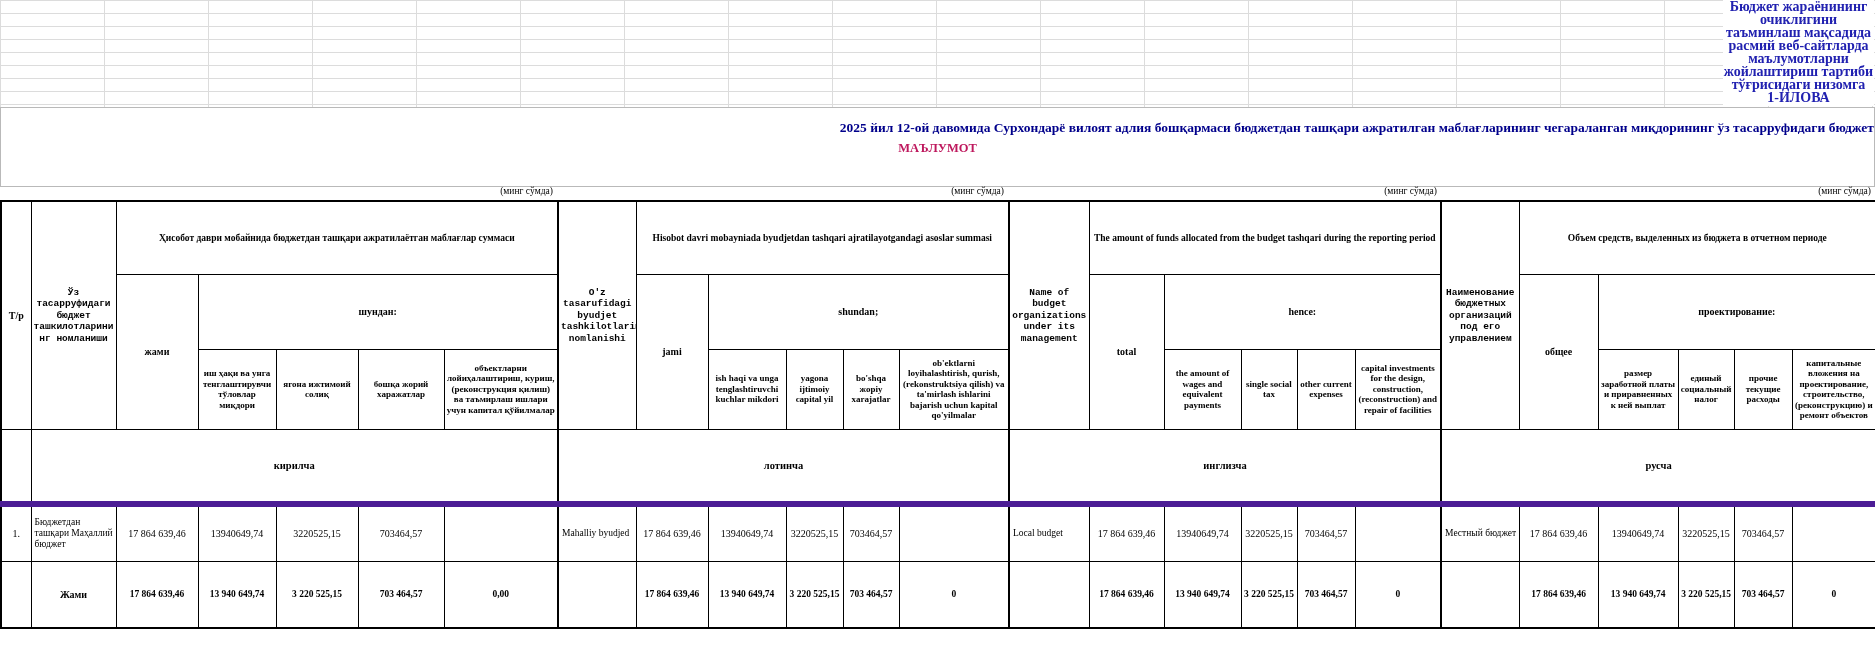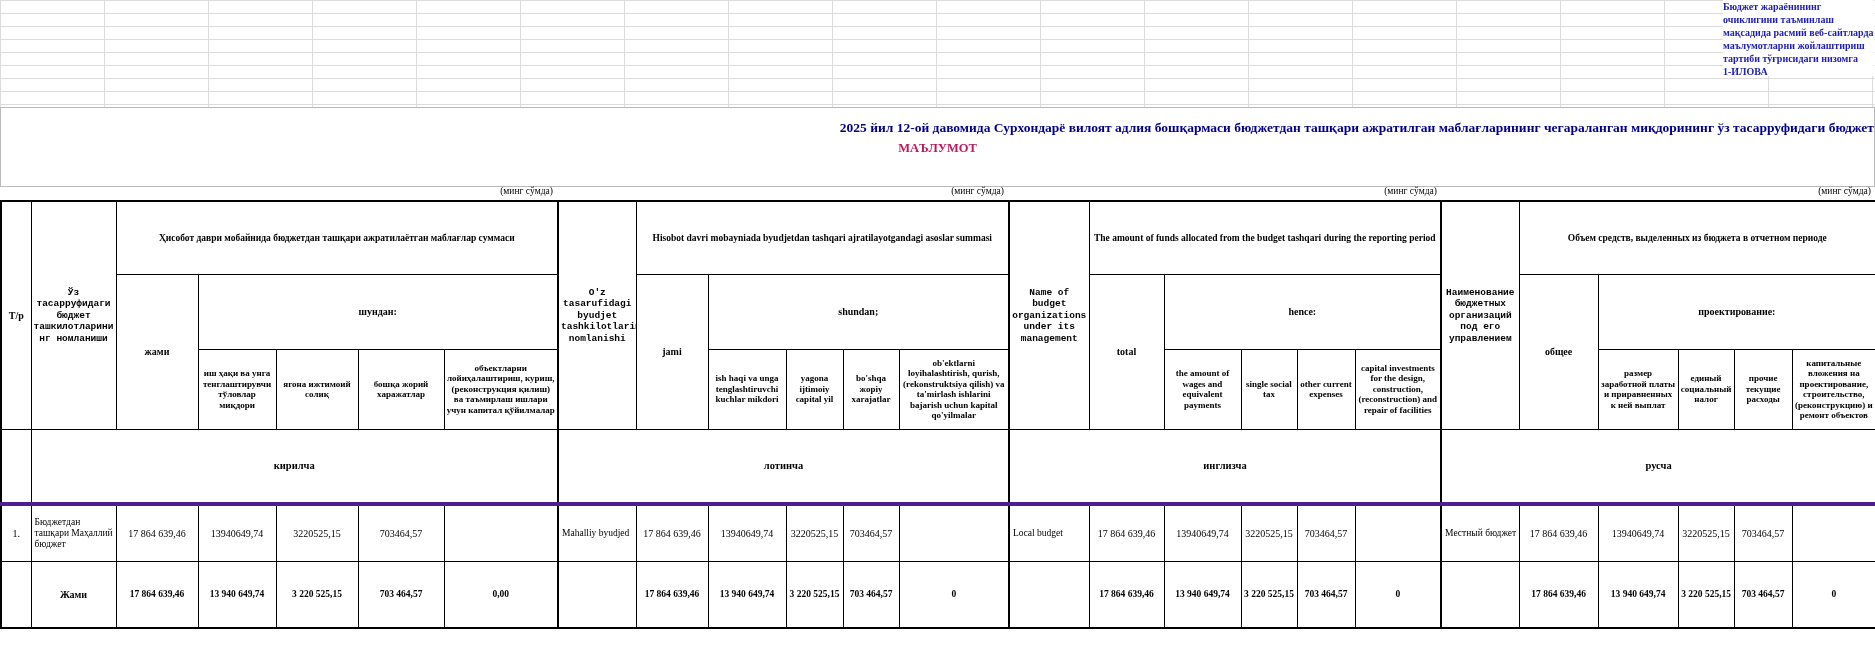--- a/index.html
+++ b/index.html
@@ -8,22 +8,22 @@
     font-family:"Liberation Serif","DejaVu Serif",serif;color:#000;overflow:hidden;
   }
   
   .topgrid{
     position:absolute;top:0;left:0;width:1875px;height:107px;
     background-image:
       repeating-linear-gradient(to right,#dcdcdc 0 1px,transparent 1px 104px),
       repeating-linear-gradient(to bottom,#dcdcdc 0 1px,transparent 1px 13px);
   }
   .note{
-    position:absolute;top:0;right:1px;width:151px;height:76px;background:#fff;
-    color:#2121b0;font-weight:bold;font-size:10px;line-height:13px;
+    position:absolute;top:0;right:1px;width:151px;height:106px;background:#fff;
+    color:#2121b0;font-weight:bold;font-size:14px;line-height:13px;text-align:center;
   }
   .note .annex{margin-top:0px;}
   
   .titlebox{
     position:absolute;top:107px;left:0;width:1873px;height:78px;
     border:1px solid #b9b9b9;text-align:center;background:#fff;
   }
   .title-line{color:#00008b;font-weight:bold;font-size:13.5px;line-height:20px;text-align:right;}
   .title-line.first{padding-top:10px;}
   .subtitle{color:#be185d;font-weight:bold;font-size:12.5px;margin-top:3px;}
@@ -36,21 +36,21 @@
   .u4{left:1445px;width:426px;}
   
   table.main{
     position:absolute;top:200px;left:0;width:1875px;
     border-collapse:collapse;table-layout:fixed;border:2px solid #000;
   }
   td{border:1px solid #000;text-align:center;vertical-align:middle;padding:1px 2px;overflow:hidden;font-size:10px;}
   .bL{border-left:2px solid #000;}
   tr.r1{height:73px;} tr.r2{height:75px;} tr.r3{height:80px;}
   tr.r4{height:75px;} tr.r5{height:57px;} tr.r6{height:67px;}
-  tr.r4 td{border-bottom:4px solid #4c1d95;}
+  tr.r4 td{border-bottom:6px solid #4c1d95;}
   .th{font-weight:bold;}
   .main-h{font-weight:bold;font-size:9.5px;line-height:12px;}
   .sub{font-weight:bold;font-size:9px;line-height:10.5px;}
   .orgh{font-weight:bold;font-size:9.5px;line-height:11.5px;font-family:Liberation Mono, monospace;}
   .lang{font-weight:bold;font-size:10.5px;}
   .orgd{text-align:left;font-size:9.5px;line-height:11px;padding-left:3px;}
   .val{font-size:10px;white-space:nowrap;}
   .valb{font-size:9.5px;font-weight:bold;white-space:nowrap;}
 </style>
 </head>

